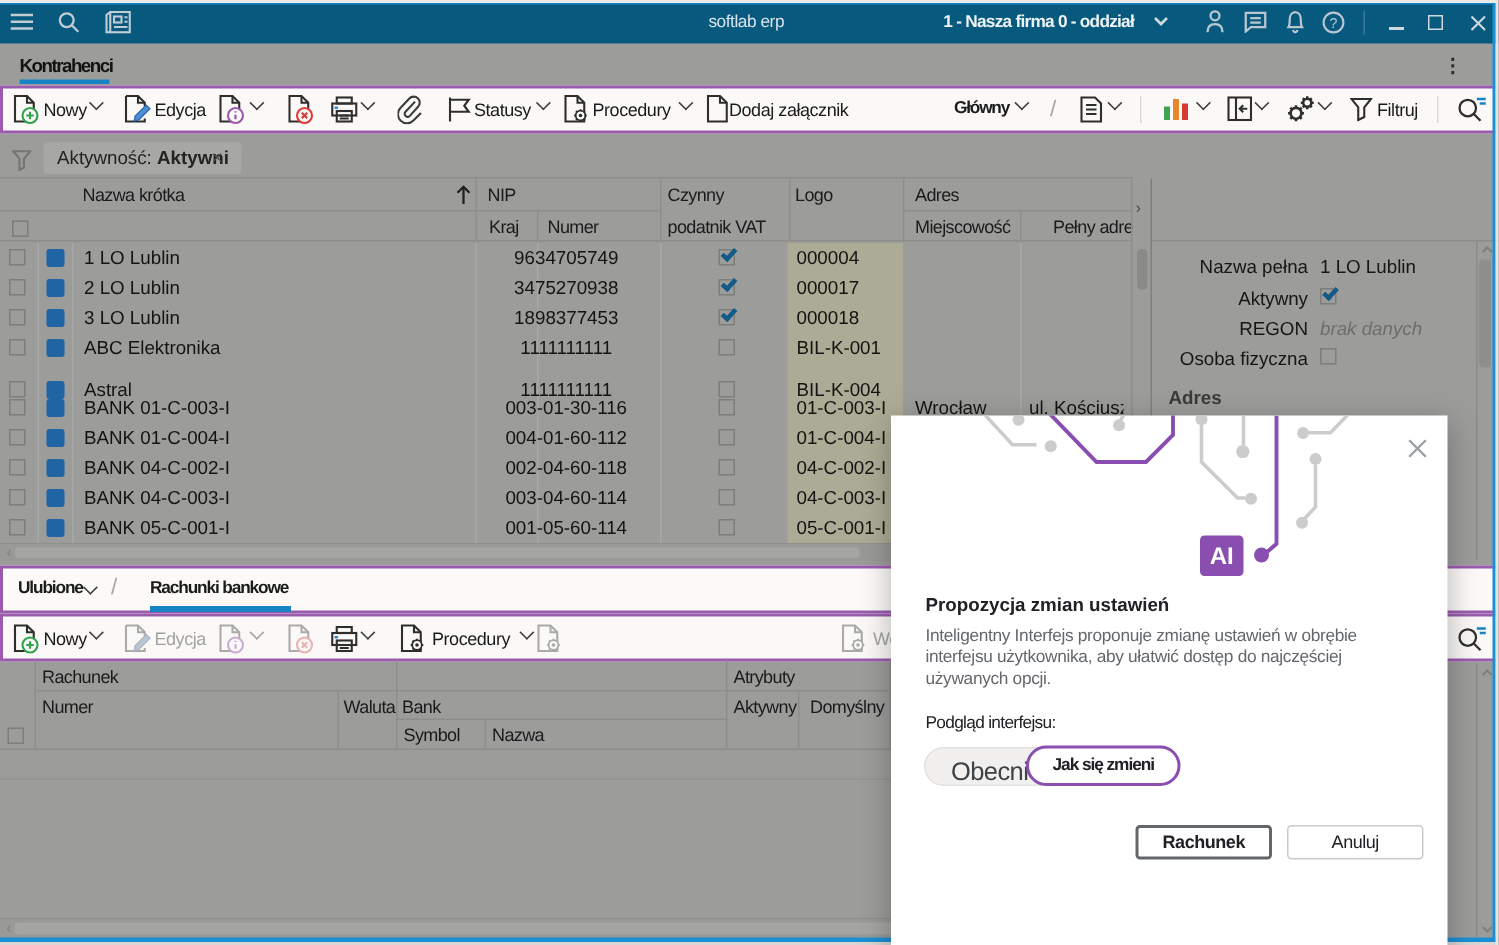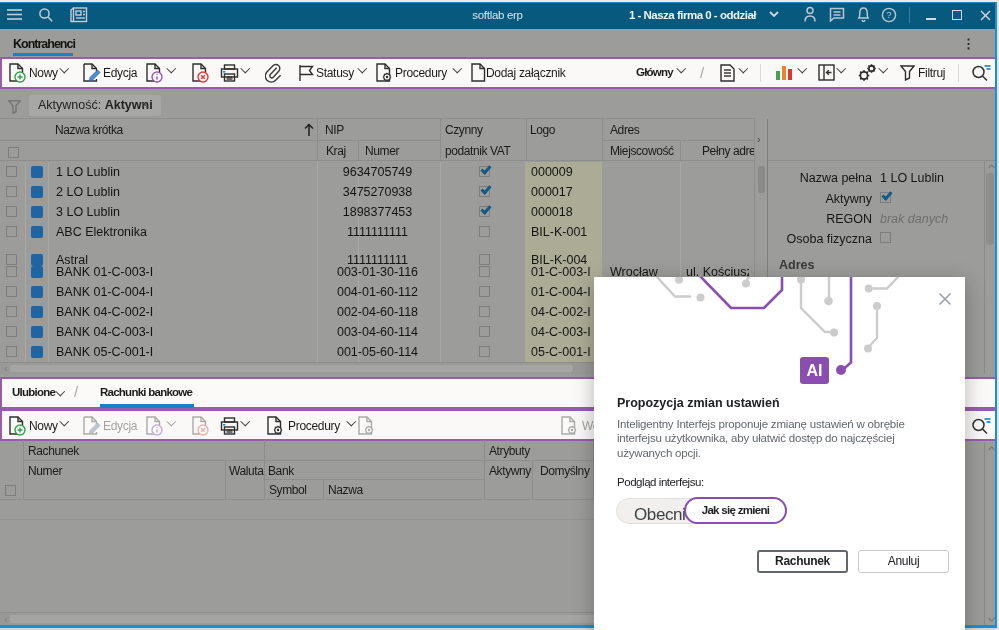--- a/index.html
+++ b/index.html
@@ -348,21 +348,21 @@
   <div class="abs" style="left:680px;top:162px;width:1px;height:200px;background:#a8a8a6"></div>
 
   <div class="row" style="top:162px">
         <span class="cb" style="left:6px;top:4px"></span>
         <span class="bsq" style="left:31px;top:4px"></span>
         <span class="nm">1 LO Lublin</span>
         <span class="nip">9634705749</span>
         <span class="cb" style="left:479px;top:4px">
           <span class="tick"></span>
         </span>
-        <span class="lg">000009</span>
+        <span class="lg">000004</span>
       </div>
   <div class="row" style="top:182px">
         <span class="cb" style="left:6px;top:4px"></span>
         <span class="bsq" style="left:31px;top:4px"></span>
         <span class="nm">2 LO Lublin</span>
         <span class="nip">3475270938</span>
         <span class="cb" style="left:479px;top:4px">
           <span class="tick"></span>
         </span>
         <span class="lg">000017</span>

